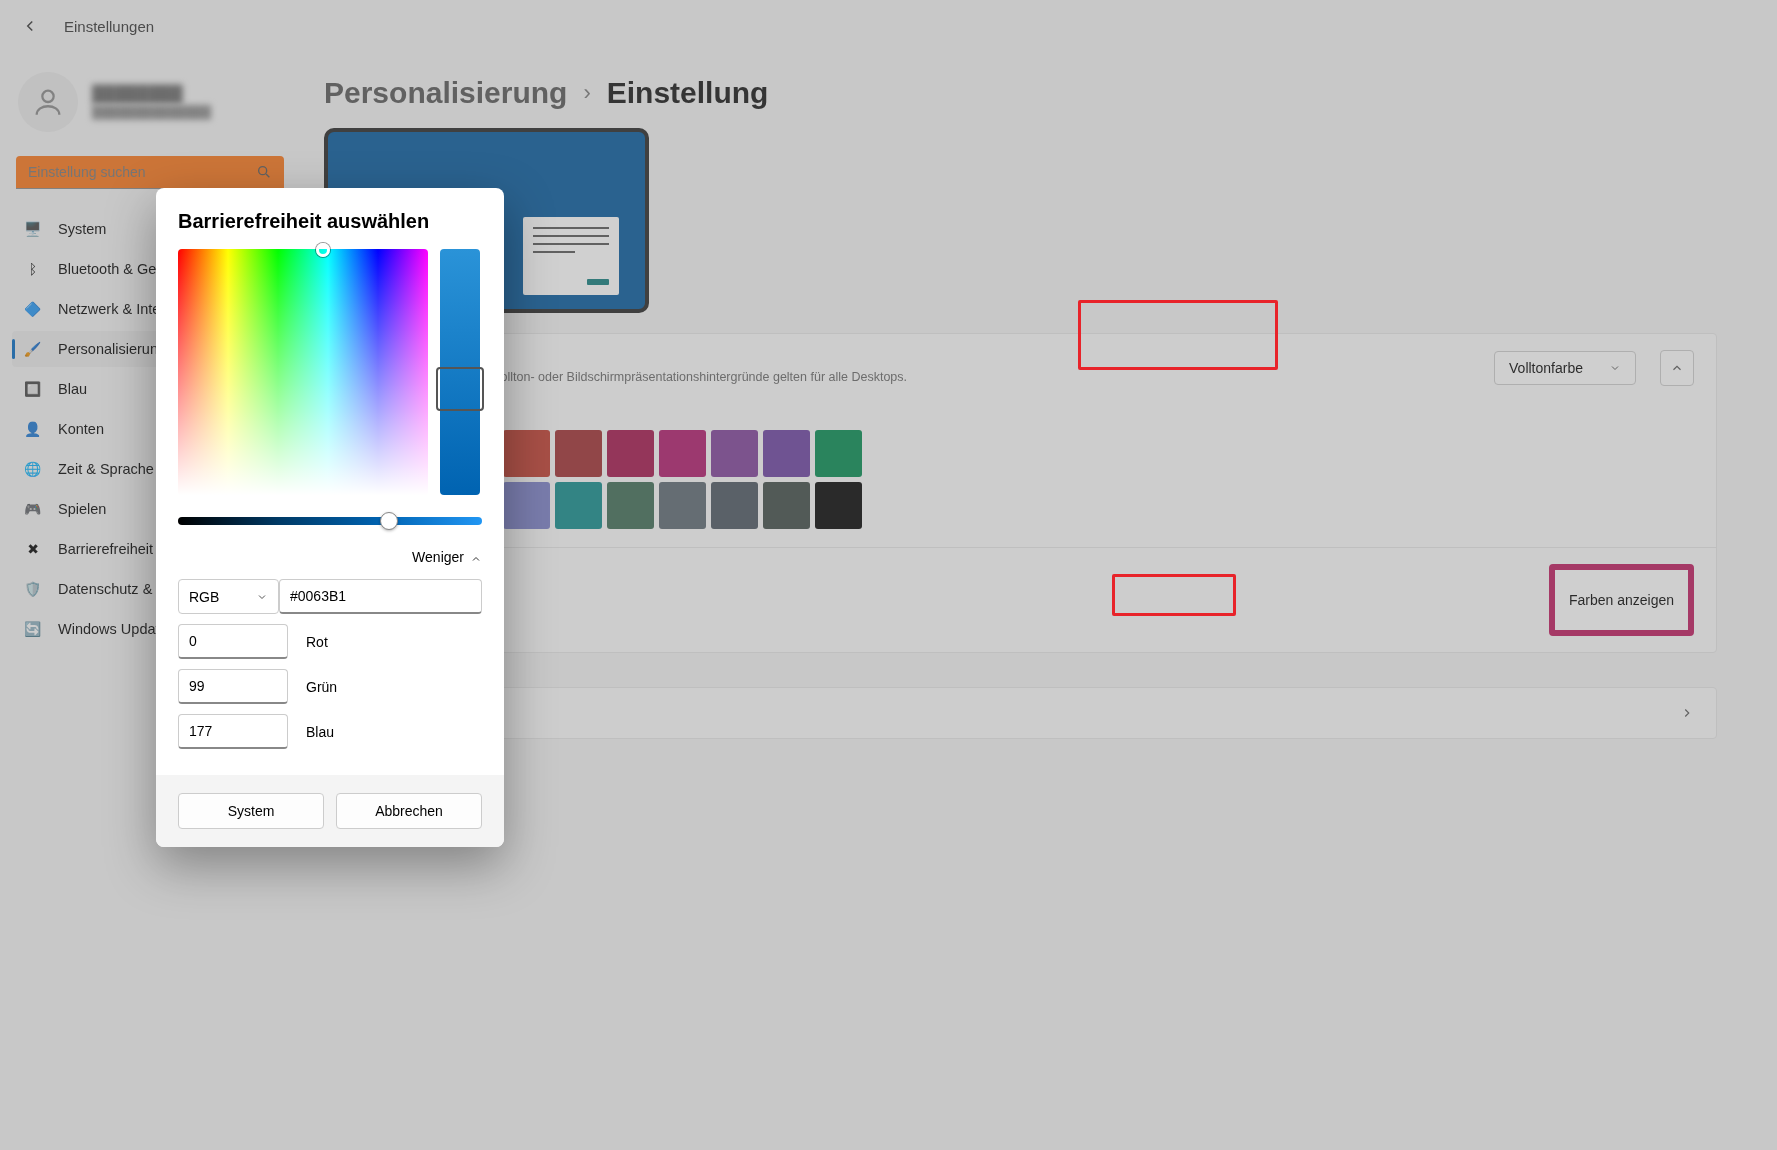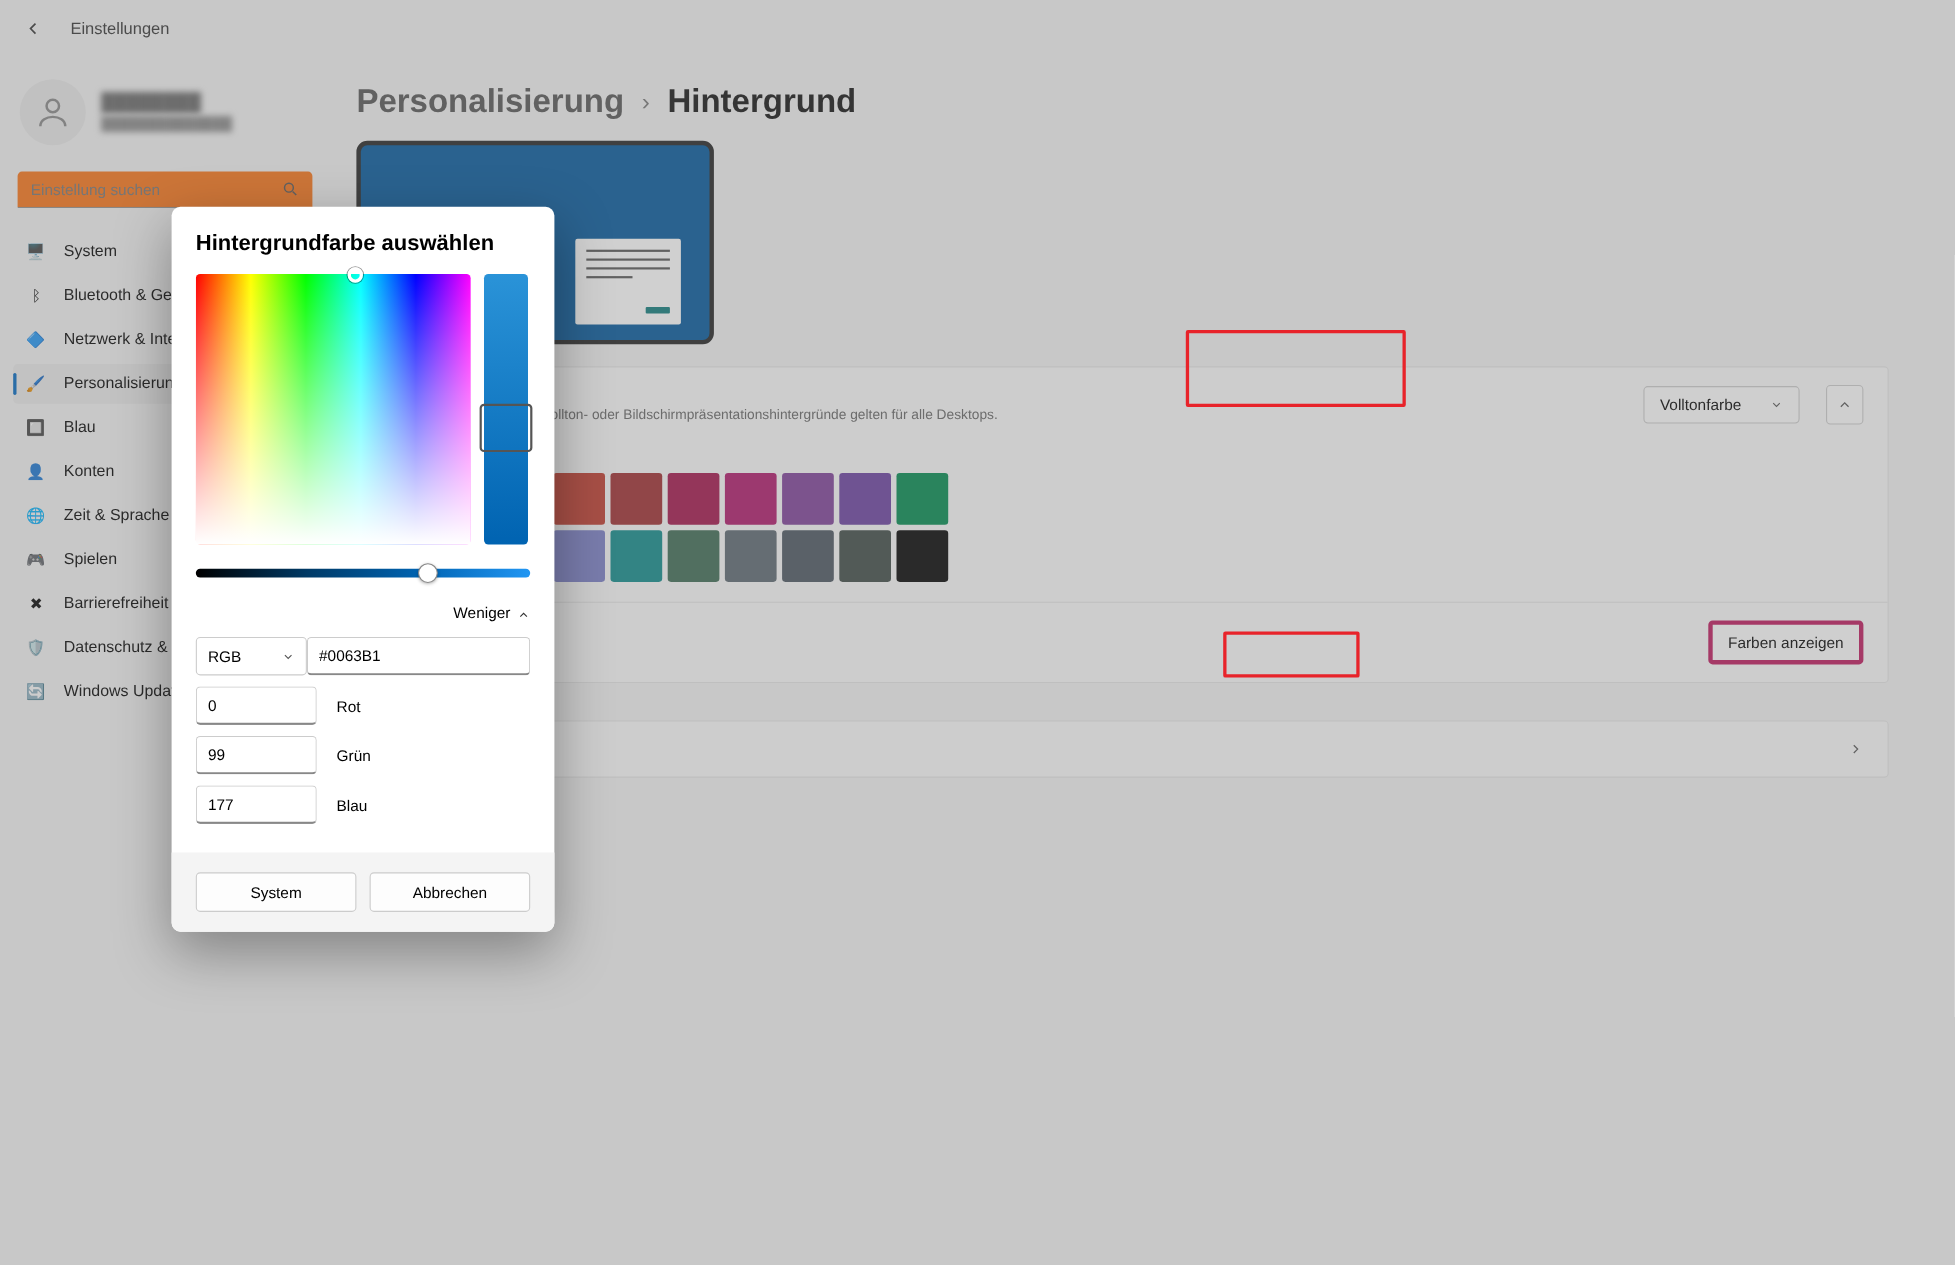--- a/index.html
+++ b/index.html
@@ -49,21 +49,21 @@
 .expand-btn { width: 34px; height: 36px; border: 1px solid #ccc; background: #fdfdfd; border-radius: 4px; display: flex; align-items: center; justify-content: center; cursor: pointer; margin-left: 6px; }
 
 .colors-section { padding: 2px 22px 18px 22px; }
 .colors-label { font-size: 14px; margin-bottom: 10px; }
 .color-grid { display: flex; flex-wrap: wrap; gap: 5px; width: 520px; }
 .swatch { width: 47px; height: 47px; border-radius: 3px; cursor: pointer; position: relative; }
 .swatch.selected { outline: 2px solid #222; outline-offset: -2px; }
 .swatch.selected::after { content: "✓"; position: absolute; top: 2px; right: 4px; color: #fff; font-size: 12px; background: #222; padding: 0 3px; border-radius: 2px; }
 
 .color-row { border-top: 1px solid #e5e5e5; padding: 16px 22px; display: flex; align-items: center; }
-.color-btn { border: 4px solid #be185d; background: #fdfdfd; padding: 8px 14px; border-radius: 4px; font-size: 14px; cursor: pointer; }
+.color-btn { border: 6px solid #be185d; background: #fdfdfd; padding: 22px 14px; border-radius: 4px; font-size: 14px; cursor: pointer; }
 
 .related { margin-top: 34px; }
 .related h3 { font-size: 14.5px; font-weight: 600; margin-bottom: 10px; padding-left: 4px; }
 .related-item { background: #fbfbfb; border: 1px solid #e5e5e5; border-radius: 4px; padding: 18px 22px; display: flex; align-items: center; cursor: pointer; }
 .related-desc { font-size: 12.5px; color: #666; }
 
 .highlight-box { border: 3px solid #e8232a; border-radius: 2px; position: absolute; z-index: 6; pointer-events: none; }
 .hl1 { left: 1078px; top: 300px; width: 200px; height: 70px; }
 .hl2 { left: 1112px; top: 574px; width: 124px; height: 42px; }
 
@@ -183,21 +183,21 @@
           <span class="nav-icon">🔄</span>
           <span>Windows Update</span>
         </li>
       </ul>
   </aside>
 
   <main class="main">
     <div class="breadcrumb">
       <span class="breadcrumb-parent">Personalisierung</span>
       <span class="breadcrumb-sep">›</span>
-      <span class="breadcrumb-current">Hintergrund</span>
+      <span class="breadcrumb-current">Einstellung</span>
     </div>
 
     <div class="preview-monitor">
       <div class="preview-window">
         <div class="line"></div>
           <div class="line"></div>
           <div class="line"></div>
           <div class="line short"></div>
         <div class="accent"></div>
       </div>
@@ -267,21 +267,21 @@
           <svg width="14" height="14" viewBox="0 0 24 24" fill="none" stroke="#555" stroke-width="2">
               <path d="M9 6l6 6-6 6"></path>
             </svg>
         </span>
       </div>
     </div>
   </main>
 </div>
 
 <div class="dialog">
-  <h2>Hintergrundfarbe auswählen</h2>
+  <h2>Barrierefreiheit auswählen</h2>
   <div class="picker-row">
     <div class="sat-box">
       <div class="sat-cursor"></div>
     </div>
     <div class="value-bar">
       <div class="value-thumb"></div>
     </div>
   </div>
   <div class="hue-slider">
     <div class="hue-thumb"></div>

